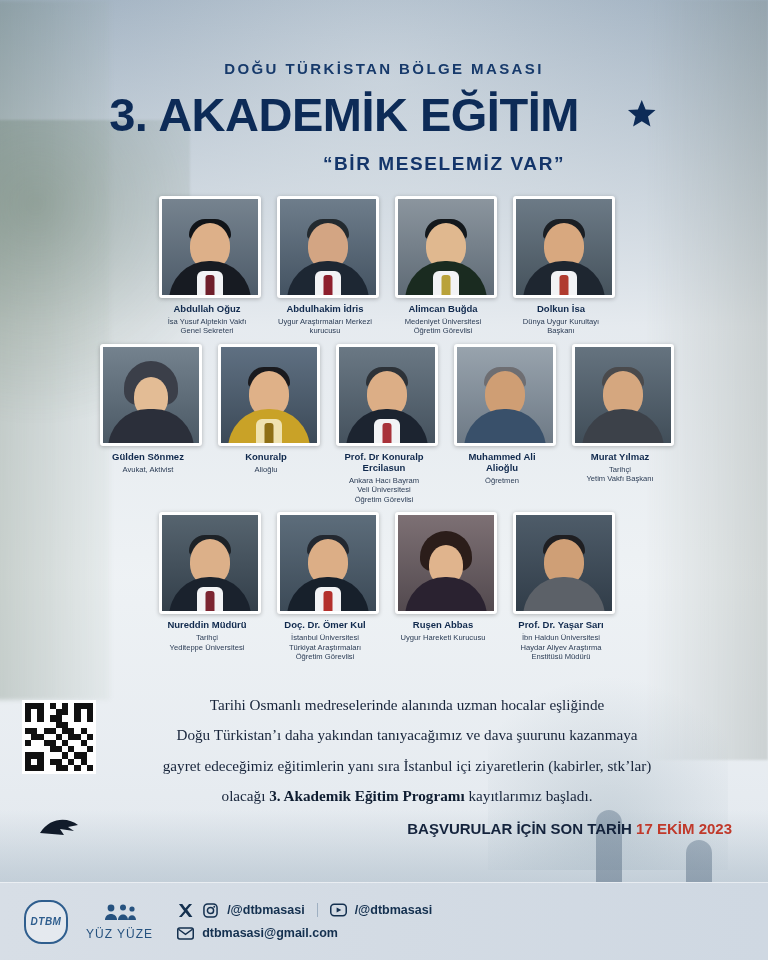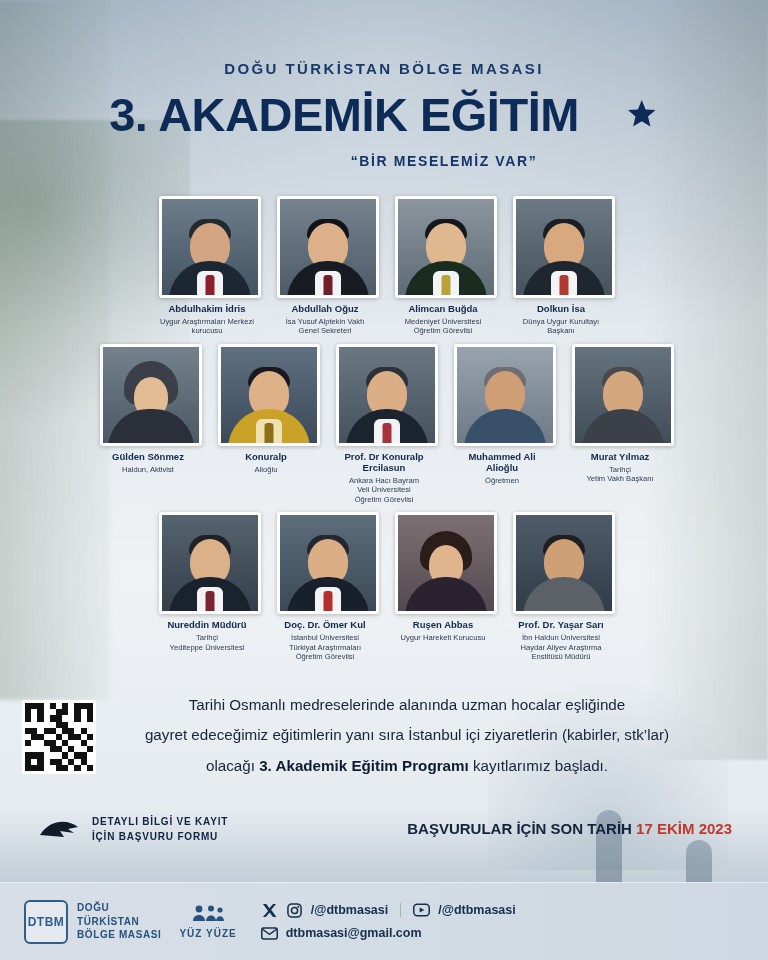--- a/index.html
+++ b/index.html
@@ -57,21 +57,21 @@
   .title-row{
     display:flex;align-items:center;justify-content:center;gap:18px;margin-top:8px;
   }
   .title{
     font-size:47px;font-weight:800;letter-spacing:-0.5px;color:#0d2b57;
     line-height:1;white-space:nowrap;
   }
   .moon-star{position:relative;width:62px;height:58px;flex:0 0 auto;}
   .moon-star svg{display:block}
   .subtitle{
-    margin-top:10px;font-size:14px;font-weight:700;letter-spacing:1.6px;color:#14356a;
+    margin-top:10px;font-size:19px;font-weight:700;letter-spacing:1.6px;color:#14356a;
     padding-left:120px;
   }
 
   
   .speakers{position:absolute;left:0;right:0;top:196px;}
   .row{display:flex;justify-content:center;align-items:flex-start;gap:22px;}
   .row + .row{margin-top:8px;}
   .person{width:96px;text-align:center;}
   .photo{
     width:96px;height:96px;border:3px solid #ffffff;border-radius:3px;
@@ -102,21 +102,21 @@
   .pname{
     margin-top:6px;font-size:9.5px;font-weight:700;color:#10294d;line-height:1.15;
   }
   .prole{
     margin-top:2px;font-size:7.6px;color:#2b3c55;line-height:1.25;white-space:pre-line;
   }
 
   
   .bodytext{
     position:absolute;left:90px;right:44px;top:690px;text-align:center;
-    font-family:Liberation Sans, sans-serif;
+    font-family:Liberation Serif, serif;
     font-size:15.2px;color:#17243a;line-height:2.0;
   }
   .bodytext b{font-weight:700;color:#0e1c30;}
 
   .qr{
     position:absolute;left:22px;top:700px;width:74px;height:74px;
     background:#fff;padding:3px;box-sizing:border-box;
   }
   .qr .cells{width:100%;height:100%;display:grid;grid-template-columns:repeat(11,1fr);grid-template-rows:repeat(11,1fr);}
   .qr .cells i{background:transparent;}
@@ -135,27 +135,27 @@
 
   
   .footer{
     position:absolute;left:0;right:0;bottom:0;height:78px;
     background:linear-gradient(90deg,#d7dee6 0%, #cfd8e2 100%);
     display:flex;align-items:center;padding:0 24px;box-sizing:border-box;gap:18px;
     border-top:1px solid rgba(255,255,255,.5);
   }
   .brand{display:flex;align-items:center;gap:9px;}
   .brand-mark{
-    width:40px;height:40px;border:2px solid #2f5e8e;border-radius:6px;
+    width:40px;height:40px;border:2px solid #2f5e8e;border-radius:18px;
     display:flex;align-items:center;justify-content:center;color:#2f5e8e;
-    font-size:12px;font-weight:800;letter-spacing:.5px;background:rgba(255,255,255,.35);
+    font-size:10px;font-weight:800;letter-spacing:.5px;background:rgba(255,255,255,.35);font-style:italic;
   }
   .brand-name{font-size:10px;font-weight:800;color:#26527f;line-height:1.35;letter-spacing:.6px;}
   .yuzyuze{display:flex;flex-direction:column;align-items:center;gap:2px;color:#26527f;}
-  .yuzyuze .lbl{font-size:10px;font-weight:700;letter-spacing:1px;}
+  .yuzyuze .lbl{font-size:12px;font-weight:400;letter-spacing:1px;}
   .socials{display:flex;flex-direction:column;gap:6px;margin-left:6px;}
   .socrow{display:flex;align-items:center;gap:8px;font-size:12.5px;font-weight:700;color:#14304f;}
   .socrow .ico{width:17px;height:17px;display:inline-flex;align-items:center;justify-content:center;}
   .socsep{display:inline-block;width:1px;height:14px;background:#9fb0c2;margin:0 4px;}
 </style>
 </head>
 <body>
 
 <div id="poster">
 
@@ -179,46 +179,46 @@
       </div>
     </div>
     <div class="subtitle">“BİR MESELEMİZ VAR”</div>
   </div>
 
   <div class="speakers">
 
     <div class="row">
       <div class="person">
         <div class="photo">
+          <div class="bgfill" style="background:linear-gradient(180deg,#76838f,#4d5b69)"></div>
+          <div class="hair" style="background:#111418"></div>
+          <div class="head" style="background:#ddb089"></div>
+          <div class="body" style="background:#171b22"></div>
+          <div class="shirt"></div>
+            <div class="tie" style="background:#6f1f2a"></div>
+        </div>
+        <div class="pname">Abdullah Oğuz</div>
+        <div class="prole">İsa Yusuf Alptekin Vakfı
+Genel Sekreteri</div>
+      </div>
+      <div class="person">
+        <div class="photo">
           <div class="bgfill" style="background:linear-gradient(180deg,#6e7d8b,#445362)"></div>
           <div class="hair" style="background:#232a2f"></div>
           <div class="head" style="background:#d3a583"></div>
           <div class="body" style="background:#1d2733"></div>
           <div class="shirt"></div>
             <div class="tie" style="background:#8d1f2d"></div>
         </div>
         <div class="pname">Abdulhakim İdris</div>
         <div class="prole">Uygur Araştırmaları Merkezi
 kurucusu</div>
       </div>
       <div class="person">
         <div class="photo">
-          <div class="bgfill" style="background:linear-gradient(180deg,#76838f,#4d5b69)"></div>
-          <div class="hair" style="background:#111418"></div>
-          <div class="head" style="background:#ddb089"></div>
-          <div class="body" style="background:#171b22"></div>
-          <div class="shirt"></div>
-            <div class="tie" style="background:#6f1f2a"></div>
-        </div>
-        <div class="pname">Abdullah Oğuz</div>
-        <div class="prole">İsa Yusuf Alptekin Vakfı
-Genel Sekreteri</div>
-      </div>
-      <div class="person">
-        <div class="photo">
           <div class="bgfill" style="background:linear-gradient(180deg,#8b959e,#5f6b76)"></div>
           <div class="hair" style="background:#14181c"></div>
           <div class="head" style="background:#e0b88f"></div>
           <div class="body" style="background:#1a2b20"></div>
           <div class="shirt"></div>
             <div class="tie" style="background:#b9a23a"></div>
         </div>
         <div class="pname">Alimcan Buğda</div>
         <div class="prole">Medeniyet Üniversitesi
 Öğretim Görevlisi</div>
@@ -240,21 +240,21 @@
 
     <div class="row">
       <div class="person">
         <div class="photo">
           <div class="bgfill" style="background:linear-gradient(180deg,#74828e,#4b5965)"></div>
           <div class="hair" style="background:#3b3f49;width:54px;height:44px;bottom:38px;border-radius:28px 28px 14px 14px"></div>
           <div class="head" style="background:#e3bc95;width:34px;height:40px"></div>
           <div class="body" style="background:#2b2f3a;width:86px"></div>
         </div>
         <div class="pname">Gülden Sönmez</div>
-        <div class="prole">Haldun, Aktivist</div>
+        <div class="prole">Avukat, Aktivist</div>
       </div>
       <div class="person">
         <div class="photo">
           <div class="bgfill" style="background:linear-gradient(180deg,#5f7082,#3c4a58)"></div>
           <div class="hair" style="background:#1a1a1e"></div>
           <div class="head" style="background:#dfb188"></div>
           <div class="body" style="background:#c9a227"></div>
           <div class="shirt" style="background:#efe2b0"></div>
             <div class="tie" style="background:#8e6f14"></div>
         </div>
@@ -472,48 +472,42 @@
         <i class="on"></i>
         <i></i>
         <i class="on"></i>
         <i></i>
         <i class="on"></i>
     </div>
   </div>
 
   <div class="bodytext">
     <div>Tarihi Osmanlı medreselerinde alanında uzman hocalar eşliğinde</div>
+    <div>Doğu Türkistan’ı daha yakından tanıyacağımız ve dava şuurunu kazanmaya</div>
     <div>gayret edeceğimiz  eğitimlerin yanı sıra İstanbul içi ziyaretlerin (kabirler, stk’lar)</div>
     <div>
       <span>olacağı </span><b>3. Akademik Eğitim Programı</b><span> kayıtlarımız başladı.</span>
     </div>
   </div>
 
   <div class="applyform">
     <div class="arrow-ico">
       <svg viewBox="0 0 44 26" width="44" height="26">
         <path d="M2 18 C12 2, 30 2, 40 10 L30 12 L36 16 L22 14 L26 20 Z" fill="#111b2a"></path>
       </svg>
     </div>
-    <div class="applytext">
-      <div>DETAYLI BİLGİ VE KAYIT</div>
-      <div>İÇİN BAŞVURU FORMU</div>
-    </div>
   </div>
 
   <div class="deadline">
     <span>BAŞVURULAR İÇİN SON TARİH </span><span class="date">17 EKİM 2023</span>
   </div>
 
   <div class="footer">
     <div class="brand">
       <div class="brand-mark">DTBM</div>
-      <div class="brand-name" style="white-space:pre-line">DOĞU
-TÜRKİSTAN
-BÖLGE MASASI</div>
     </div>
 
     <div class="yuzyuze">
       <span>
         <svg viewBox="0 0 34 18" width="34" height="18">
           <circle cx="8" cy="5" r="3.4" fill="#26527f"></circle>
             <path d="M2 17c0-4 3-6 6-6s6 2 6 6z" fill="#26527f"></path>
           <circle cx="20" cy="4.4" r="3" fill="#26527f"></circle>
             <path d="M15 17c0-3.6 2.6-5.6 5-5.6s5 2 5 5.6z" fill="#26527f"></path>
           <circle cx="29" cy="6" r="2.6" fill="#26527f"></circle>

